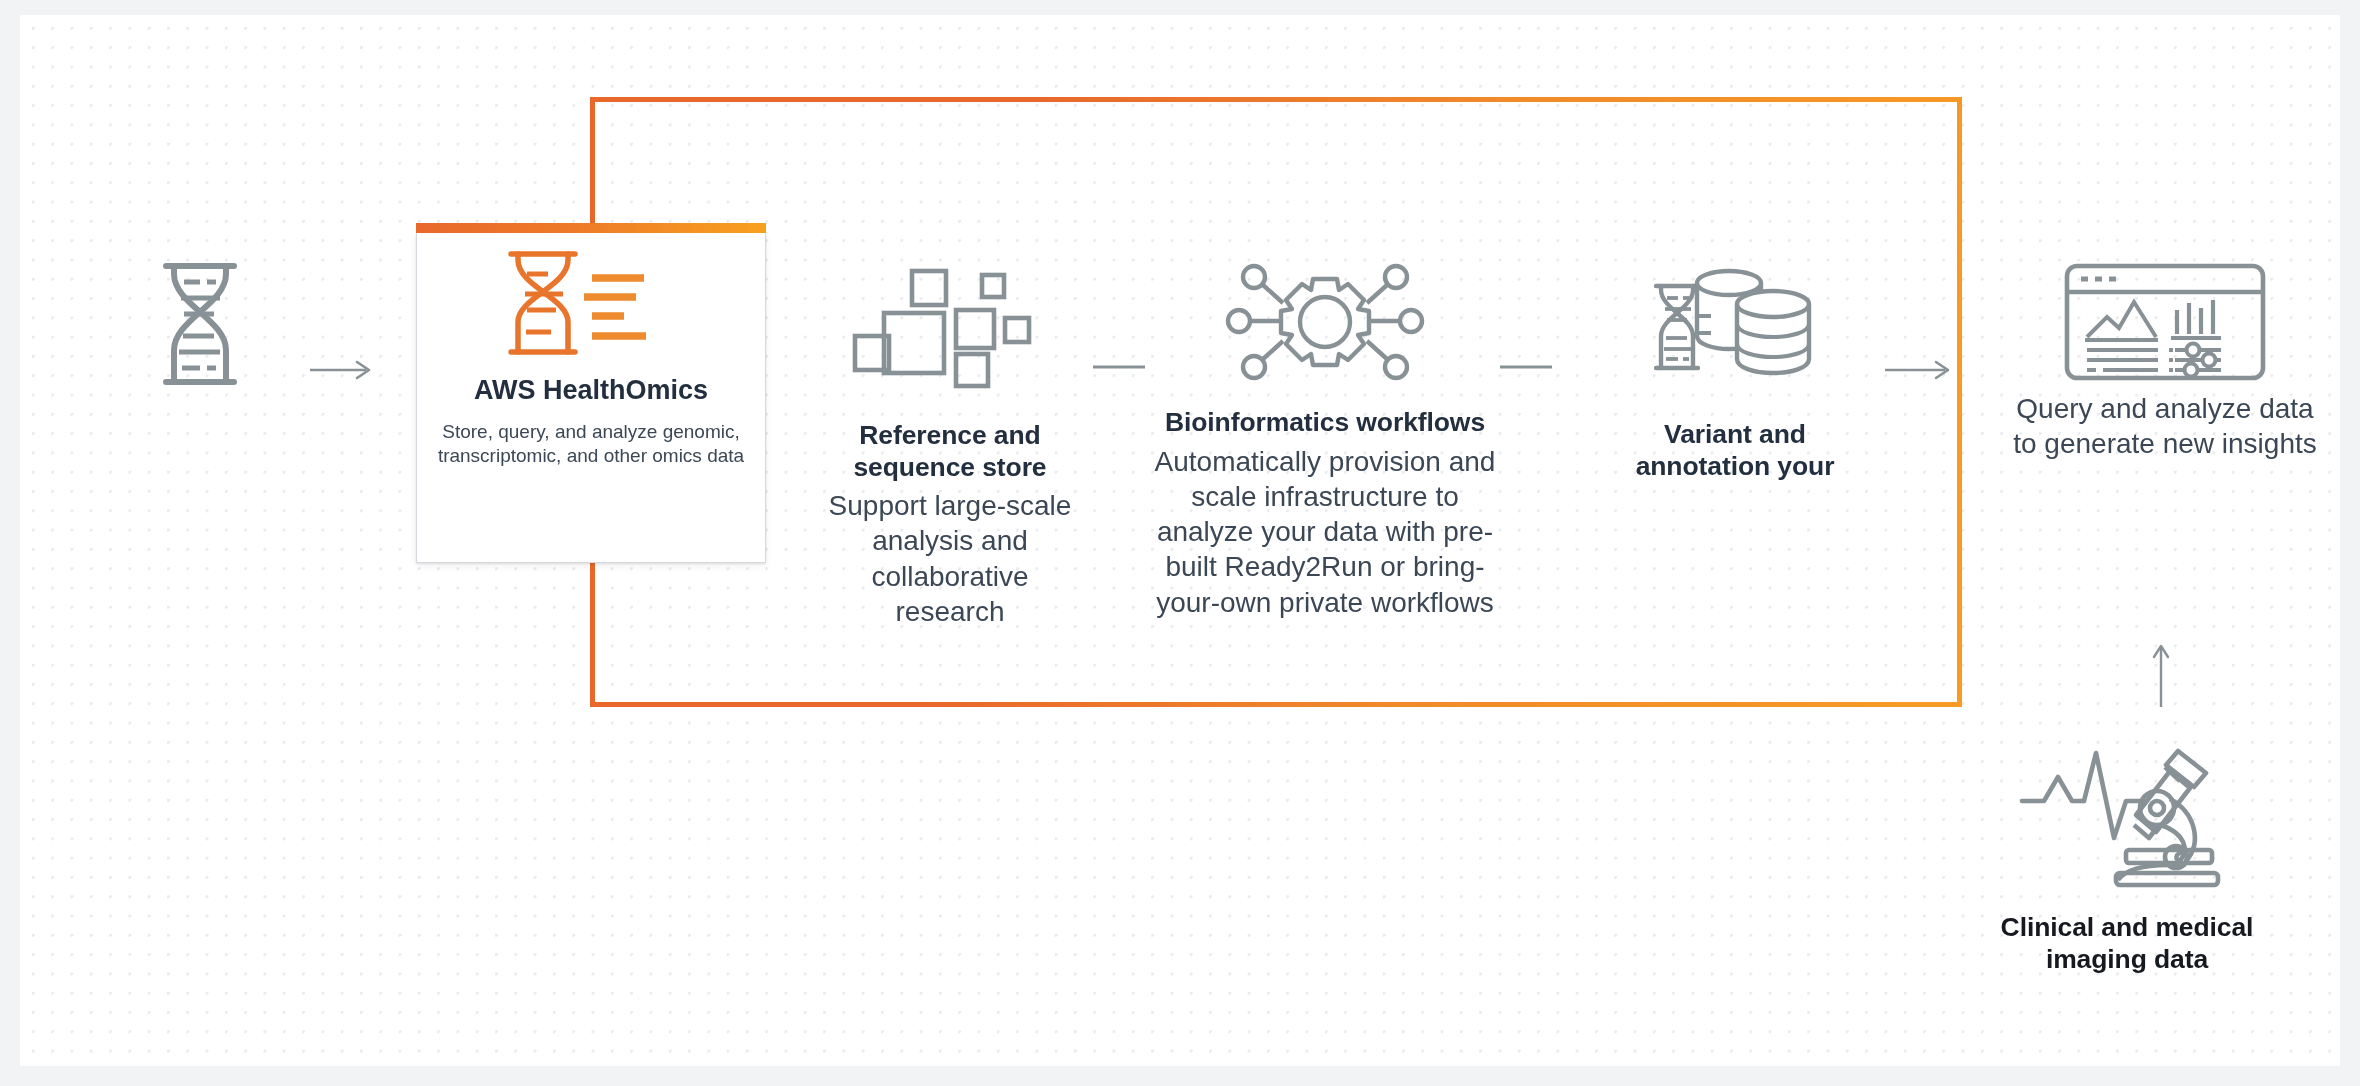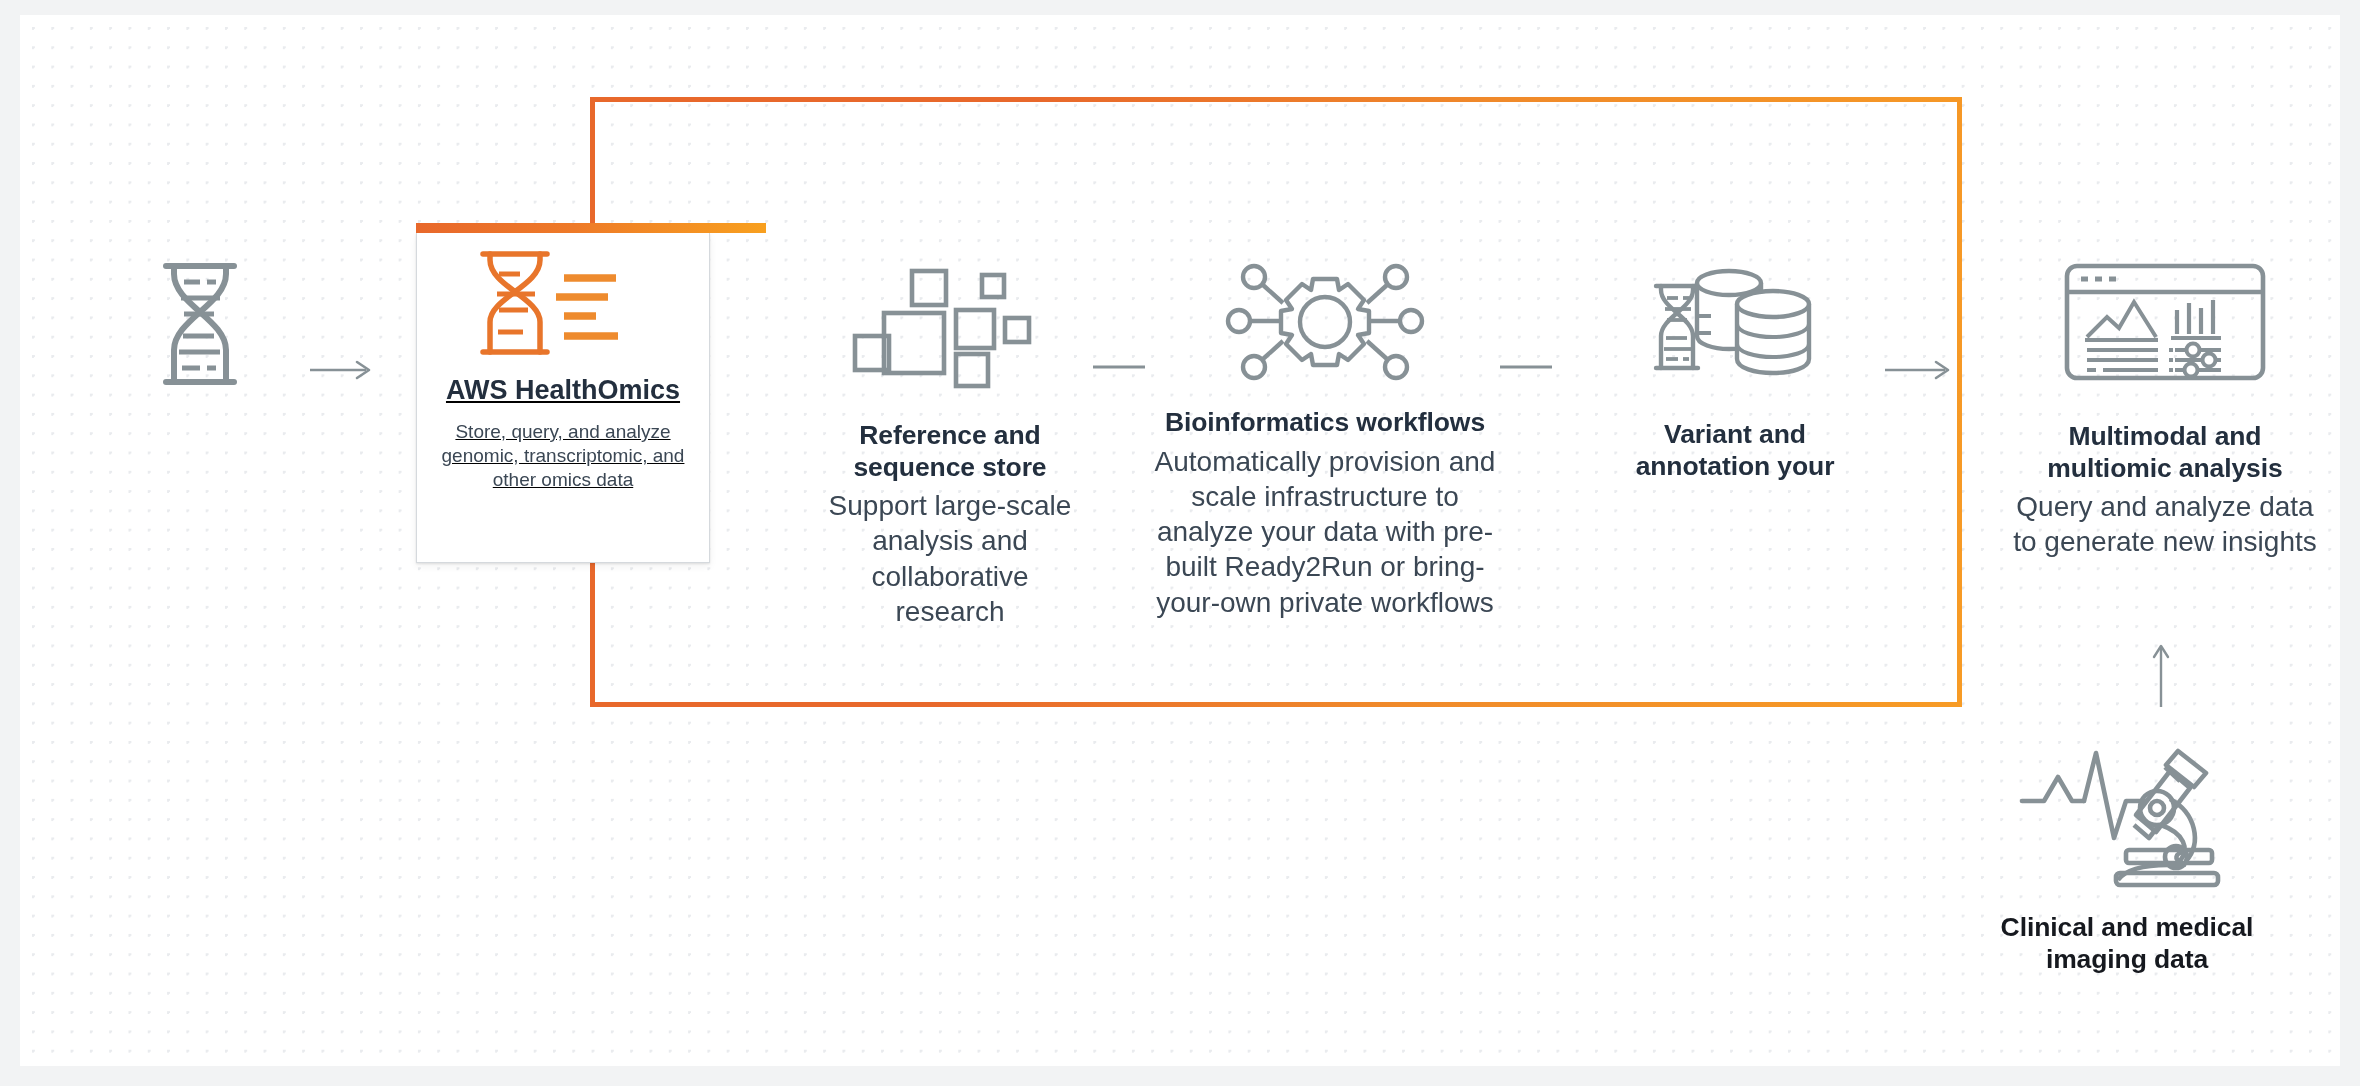--- a/index.html
+++ b/index.html
@@ -78,27 +78,26 @@
   #node-multimodal h3{ margin-top: 35px; }
 
   #node-clinical    { left: 1952px; top: 715px;  width: 310px; text-align: center; }
   #node-clinical .icon-wrap { height: 160px; }
   #node-clinical h3 { margin-top: 22px; }
 
   
   #card-healthomics {
     position: absolute;
     left: 396px; top: 218px;
-    width: 294px; height: 330px;
+    width: 350px; height: 330px;
     background: #FFFFFF;
     border: 1px solid #D5D9DD;
     border-top: none;
     box-shadow: 0 1px 2px rgba(0,0,0,0.10), 0 3px 8px rgba(0,0,0,0.06);
     text-align: center;
-    text-decoration: underline;
   }
   #card-top-accent {
     position: absolute;
     left: -1px; top: -10px;
     width: 350px; height: 10px;
     background: linear-gradient(90deg, #E8682B 0%, #EE7A28 45%, #F8A01F 100%);
   }
   #card-healthomics .card-icon {
     height: 126px;
     display: flex; align-items: center; justify-content: center;
@@ -328,21 +327,20 @@
           <circle cx="146" cy="98" r="6.5"></circle>
           <circle cx="128" cy="108" r="6.5"></circle>
         </g>
         <g fill="#879196">
           <rect x="106" y="86" width="4" height="4"></rect>
           <rect x="106" y="96" width="4" height="4"></rect>
           <rect x="106" y="106" width="4" height="4"></rect>
         </g>
       </svg>
     </div>
-    <h3>Multimodal and multiomic analysis</h3>
     <p>Query and analyze data to generate new insights</p>
   </div>
 
   <div class="connector" id="conn-up">
     <svg width="20" height="64" viewBox="0 0 20 64">
       <path d="M10 64 L10 5" stroke="#879196" stroke-width="2.4" fill="none"></path>
       <path d="M3 14 L10 3 L17 14" stroke="#879196" stroke-width="2.4" fill="none" stroke-linecap="round" stroke-linejoin="round"></path>
     </svg>
   </div>
 

